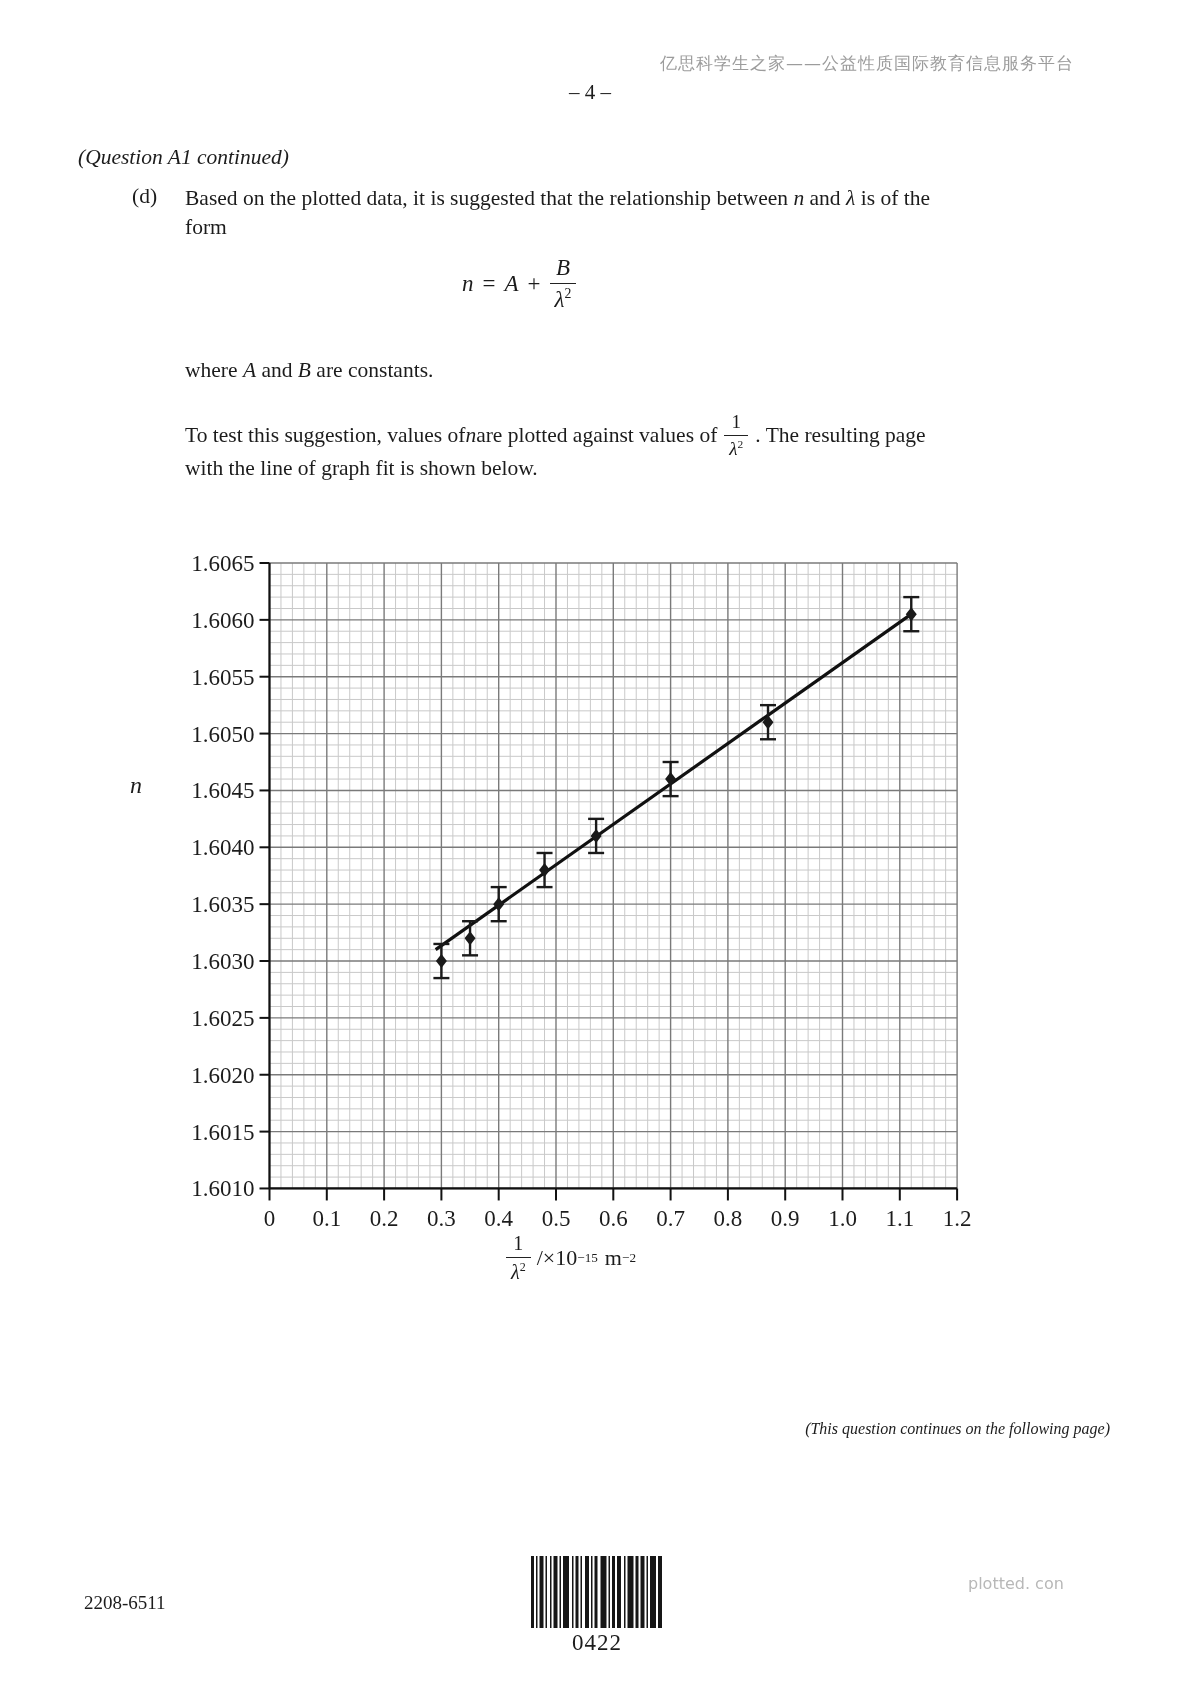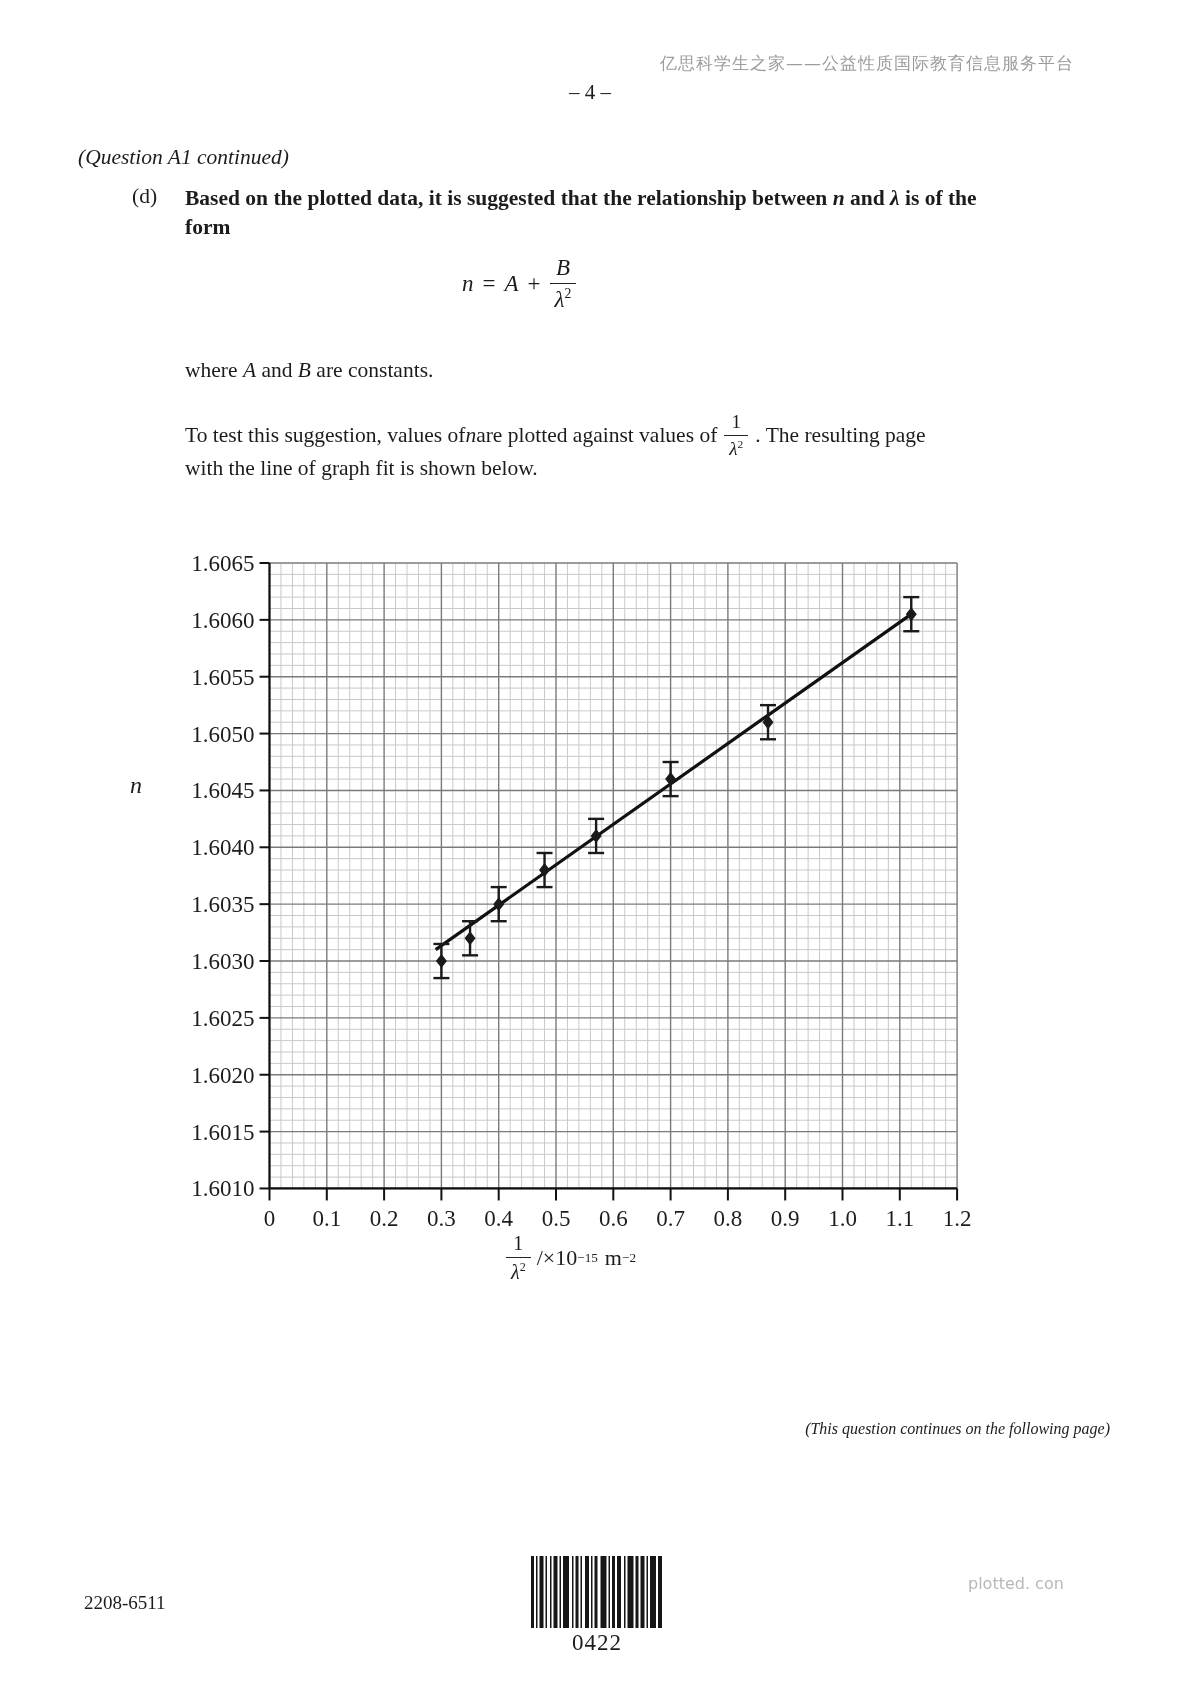--- a/index.html
+++ b/index.html
@@ -5,21 +5,21 @@
   html,body{margin:0;padding:0;background:#ffffff;}
   .page{position:relative;width:1191px;height:1684px;background:#fff;overflow:hidden;
         font-family:"Liberation Serif",serif;color:#1c1c1c;}
   .abs{position:absolute;}
   .banner{top:52px;left:660px;width:400px;text-align:center;font-family:"DejaVu Sans",sans-serif;
           font-size:17px;color:#9c9c9c;letter-spacing:1px;white-space:nowrap;}
   .pagenum{top:80px;left:540px;width:100px;text-align:center;font-size:21px;}
   .papercode{top:79px;right:95px;font-size:22px;letter-spacing:0.5px;}
   .qcont{top:129px;left:78px;font-style:italic;font-size:21.5px;margin-top:16px;}
   .dlabel{top:184px;left:132px;font-size:21.5px;}
-  .dtext{top:184px;left:185px;font-size:21.5px;line-height:29px;white-space:nowrap;font-weight:bold;}
+  .dtext{top:184px;left:185px;font-size:21.5px;line-height:29px;white-space:nowrap;}
   .formula{top:256px;left:462px;display:flex;align-items:center;font-size:23px;}
   .formula i{font-style:italic;}
   .op{margin:0 9px;}
   .frac{display:inline-flex;flex-direction:column;align-items:center;line-height:1.05;}
   .frac .num{padding:0 5px 3px 5px;text-align:center;}
   .frac .den{border-top:1.6px solid #222;padding:3px 5px 0 5px;text-align:center;}
   sup{font-size:0.6em;}
   .whereline{top:358px;left:185px;font-size:21.5px;white-space:nowrap;}
   .testline1{top:412px;left:185px;display:flex;align-items:center;font-size:21.5px;white-space:nowrap;}
   .testline1 .frac{font-size:19px;margin:0 7px;}

